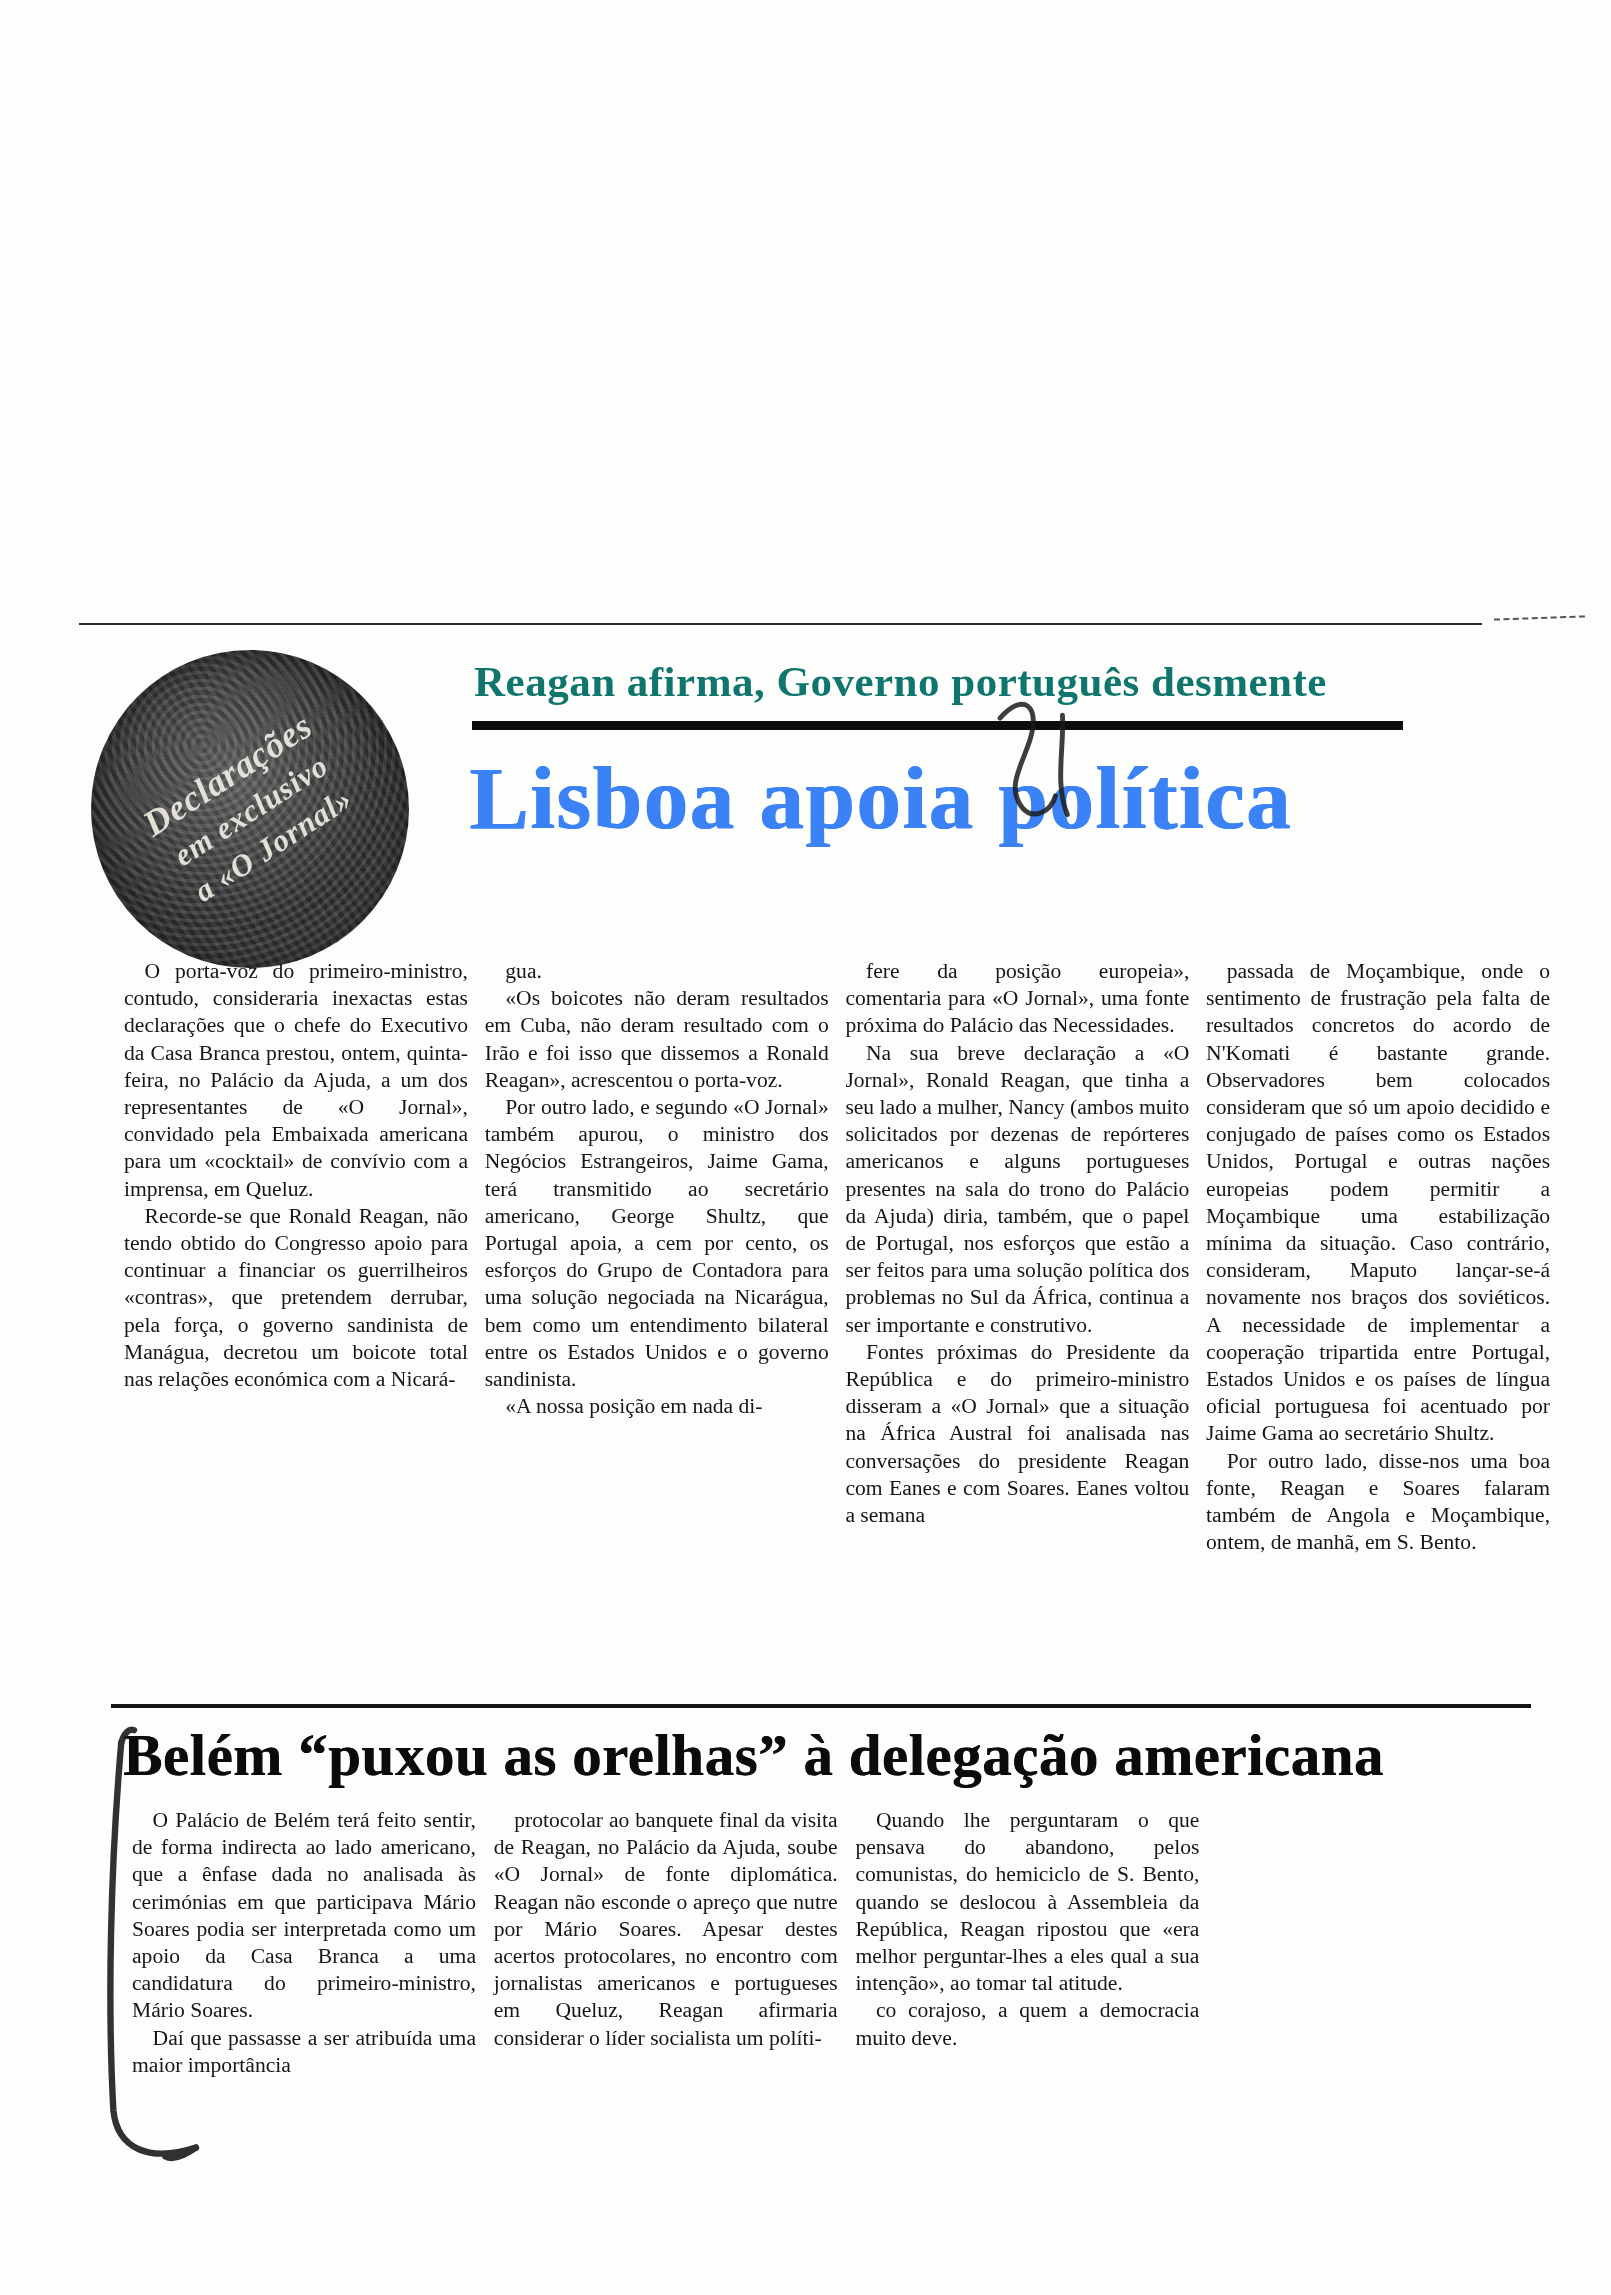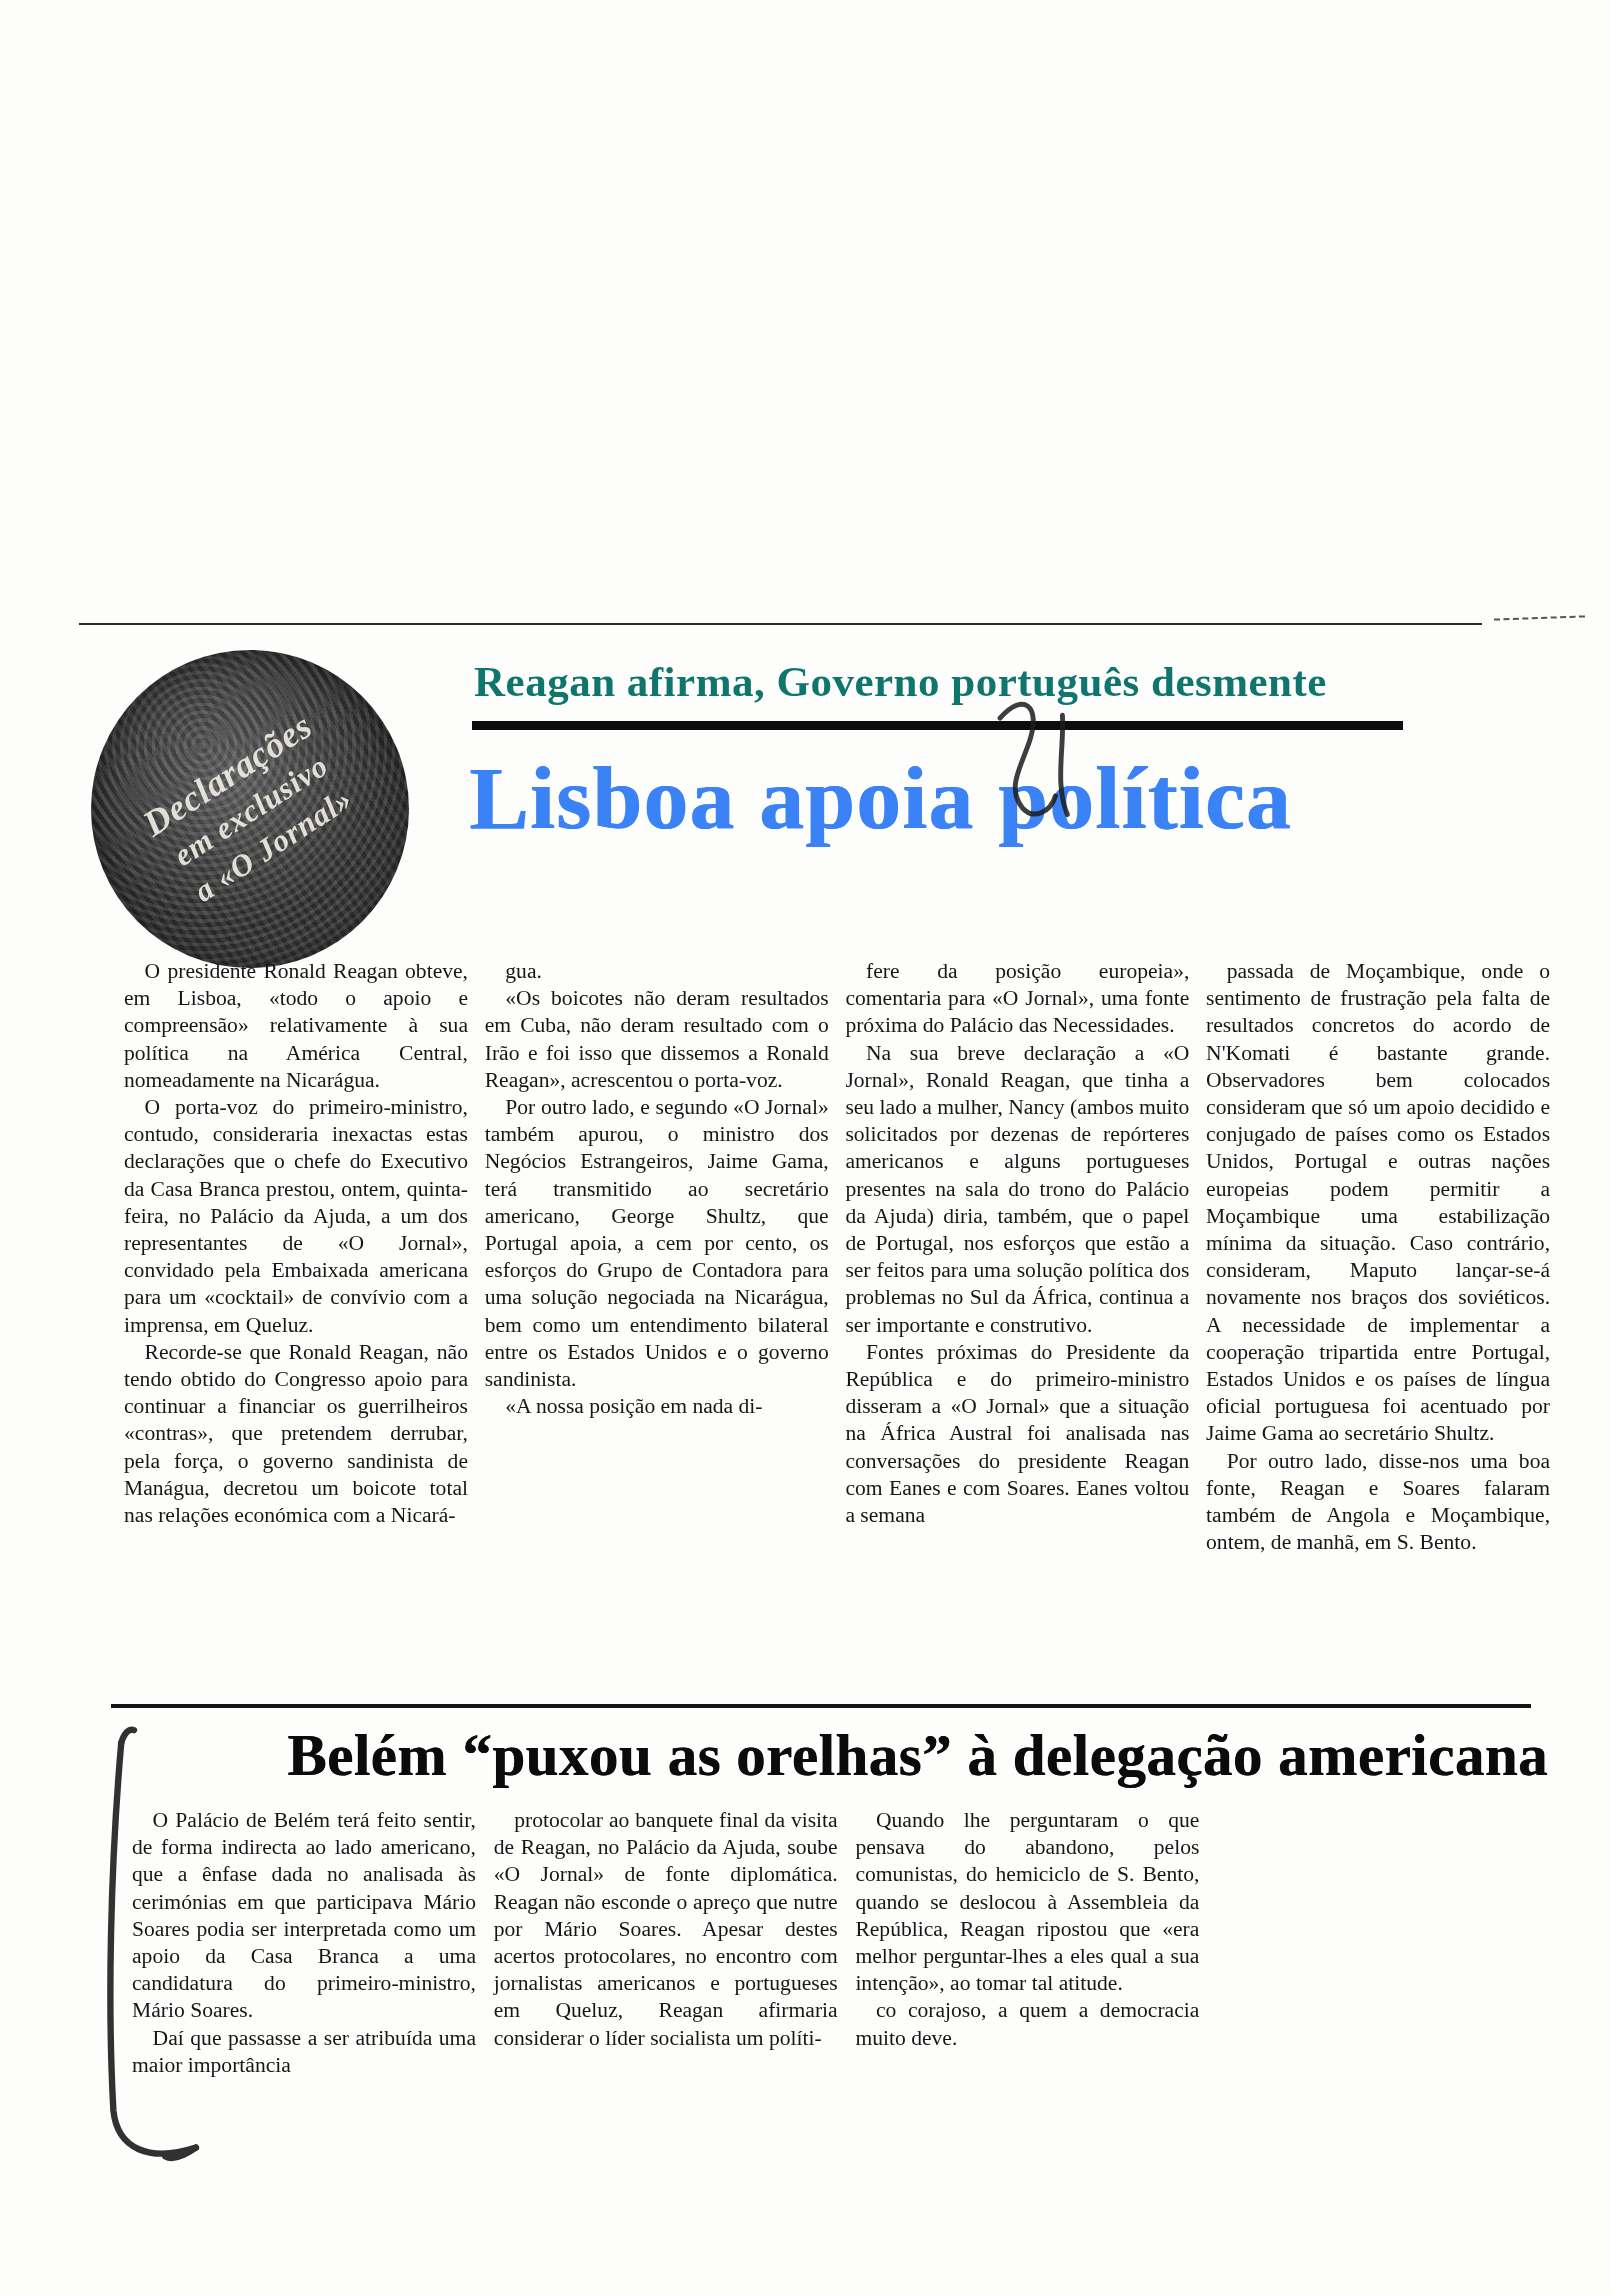--- a/index.html
+++ b/index.html
@@ -64,21 +64,20 @@
     font-size:21.6px; line-height:1.26;
     text-align:justify; color:#161616;
   }
 
   
   .a2-rule { position:absolute; left:111px; top:1704px; width:1420px; height:4.4px; background:#141414; }
   .a2-headline {
     position:absolute; left:123px; top:1721px; width:1425px;
     font-size:59px; font-weight:bold; letter-spacing:0.5px; color:#0b0b0b;
     text-shadow: 0.5px 0 0 currentColor;
-    text-align: right;
   }
 
   
   .ink-overlay { position:absolute; left:0; top:0; width:1612px; height:2295px; pointer-events:none; }
 </style>
 </head>
 <body>
 
 <div id="page">
 
@@ -94,21 +93,20 @@
   </div>
 
   <div class="kicker">Reagan afirma, Governo português desmente</div>
   <div class="kicker-rule"></div>
   <div class="headline">
     <div>Lisboa apoia política</div>
   </div>
 
   <div id="a1-columns" class="columns">
     <div class="col">
-        <p>O presidente Ronald Reagan obteve, em Lisboa, «todo o apoio e compreensão» relativamente à sua política na América Central, nomeadamente na Nicarágua.</p>
         <p>O porta-voz do primeiro-ministro, contudo, consideraria inexactas estas declarações que o chefe do Executivo da Casa Branca prestou, ontem, quinta-feira, no Palácio da Ajuda, a um dos representantes de «O Jornal», convidado pela Embaixada americana para um «cocktail» de convívio com a imprensa, em Queluz.</p>
         <p>Recorde-se que Ronald Reagan, não tendo obtido do Congresso apoio para continuar a financiar os guerrilheiros «contras», que pretendem derrubar, pela força, o governo sandinista de Manágua, decretou um boicote total nas relações económica com a Nicará-</p>
       </div>
     <div class="col">
         <p>gua.</p>
         <p>«Os boicotes não deram resultados em Cuba, não deram resultado com o Irão e foi isso que dissemos a Ronald Reagan», acrescentou o porta-voz.</p>
         <p>Por outro lado, e segundo «O Jornal» também apurou, o ministro dos Negócios Estrangeiros, Jaime Gama, terá transmitido ao secretário americano, George Shultz, que Portugal apoia, a cem por cento, os esforços do Grupo de Contadora para uma solução negociada na Nicarágua, bem como um entendimento bilateral entre os Estados Unidos e o governo sandinista.</p>
         <p>«A nossa posição em nada di-</p>
       </div>
     <div class="col">

